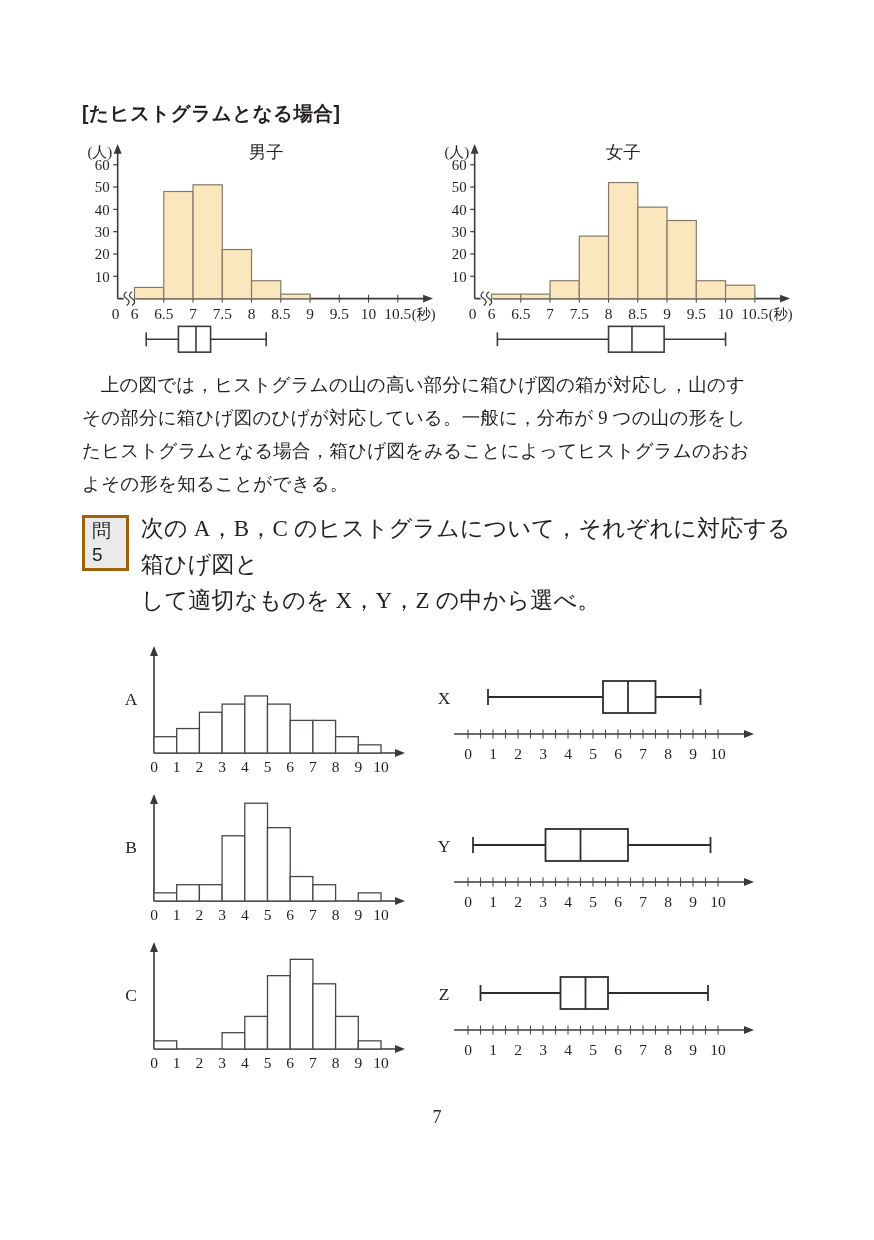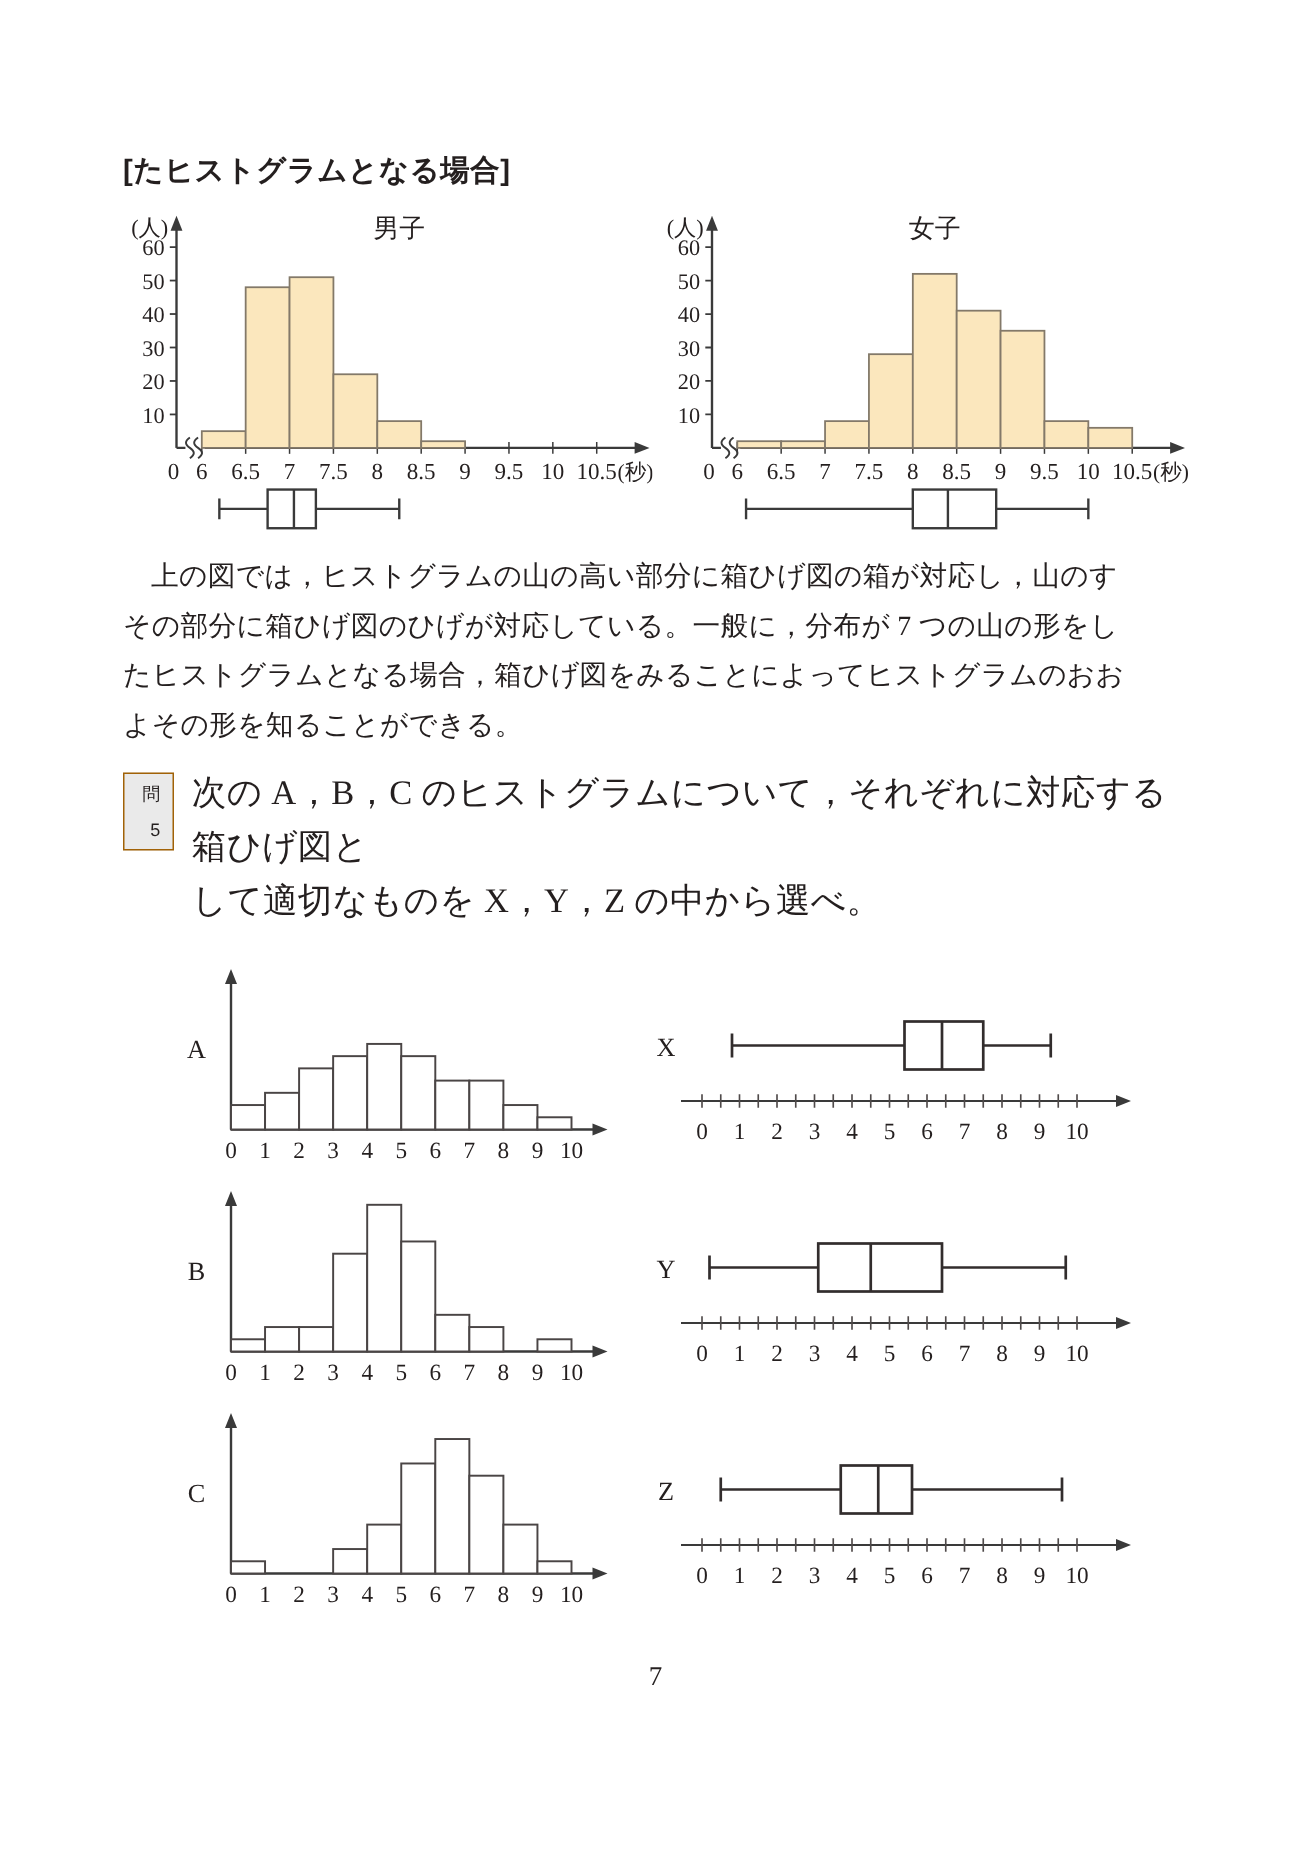--- a/index.html
+++ b/index.html
@@ -14,25 +14,24 @@
     font-weight:bold;font-size:19.5px;margin:0 0 12px 0;letter-spacing:.5px;
   }
   .para{
     font-size:18.5px;line-height:33px;margin:6px 0;
     white-space:pre-line;letter-spacing:.2px;
   }
   .figures-row{display:flex;margin:12px 0 4px -4px;}
   .question{display:flex;margin-top:10px;}
   .q-label{
     display:inline-block;align-self:flex-start;
-    background:#eaeaea;border:1px solid #a16207;
+    background:#eaeaea;border:3px solid #a16207;
     font-family:"Liberation Sans","DejaVu Sans",sans-serif;
-    font-size:12px;line-height:24px;padding:1px 7px;margin-top:4px;
+    font-size:19px;line-height:24px;padding:1px 7px;margin-top:4px;
     letter-spacing:1px;
-    text-align:right;
   }
   .q-text{
     margin:0 0 0 12px;font-size:23px;line-height:36px;
     white-space:pre-line;letter-spacing:.2px;
   }
   .q-figures{margin:24px 0 0 36px;}
   .q-row{display:flex;align-items:flex-end;margin-bottom:6px;}
   .q-row .boxplot-svg{margin-left:22px;margin-bottom:15px;}
   .page-number{text-align:center;font-size:18px;margin-top:26px;}
   svg text{font-family:"Liberation Serif","DejaVu Serif",serif;fill:#241f1f;}
@@ -159,21 +158,21 @@
         <line x1="62.89999999999998" y1="194" x2="62.89999999999998" y2="208" stroke="#3a3a3a" stroke-width="1.6"></line>
         <line x1="62.89999999999998" y1="201" x2="175" y2="201" stroke="#3a3a3a" stroke-width="1.6"></line>
         <rect x="175" y="188" width="56.049999999999955" height="26" fill="#ffffff" stroke="#3a3a3a" stroke-width="1.6"></rect>
         <line x1="198.60000000000002" y1="188" x2="198.60000000000002" y2="214" stroke="#3a3a3a" stroke-width="1.6"></line>
         <line x1="231.04999999999995" y1="201" x2="293" y2="201" stroke="#3a3a3a" stroke-width="1.6"></line>
         <line x1="293" y1="194" x2="293" y2="208" stroke="#3a3a3a" stroke-width="1.6"></line>
       </svg>
   </div>
 
   <p class="para">　上の図では，ヒストグラムの山の高い部分に箱ひげ図の箱が対応し，山のす
-その部分に箱ひげ図のひげが対応している。一般に，分布が 7 つの山の形をし
+その部分に箱ひげ図のひげが対応している。一般に，分布が 9 つの山の形をし
 たヒストグラムとなる場合，箱ひげ図をみることによってヒストグラムのおお
 よその形を知ることができる。</p>
 
   <div class="question">
     <span class="q-label">問5</span>
     <p class="q-text">次の A，B，C のヒストグラムについて，それぞれに対応する箱ひげ図と
 して適切なものを X，Y，Z の中から選べ。</p>
   </div>
 
   <div class="q-figures">

